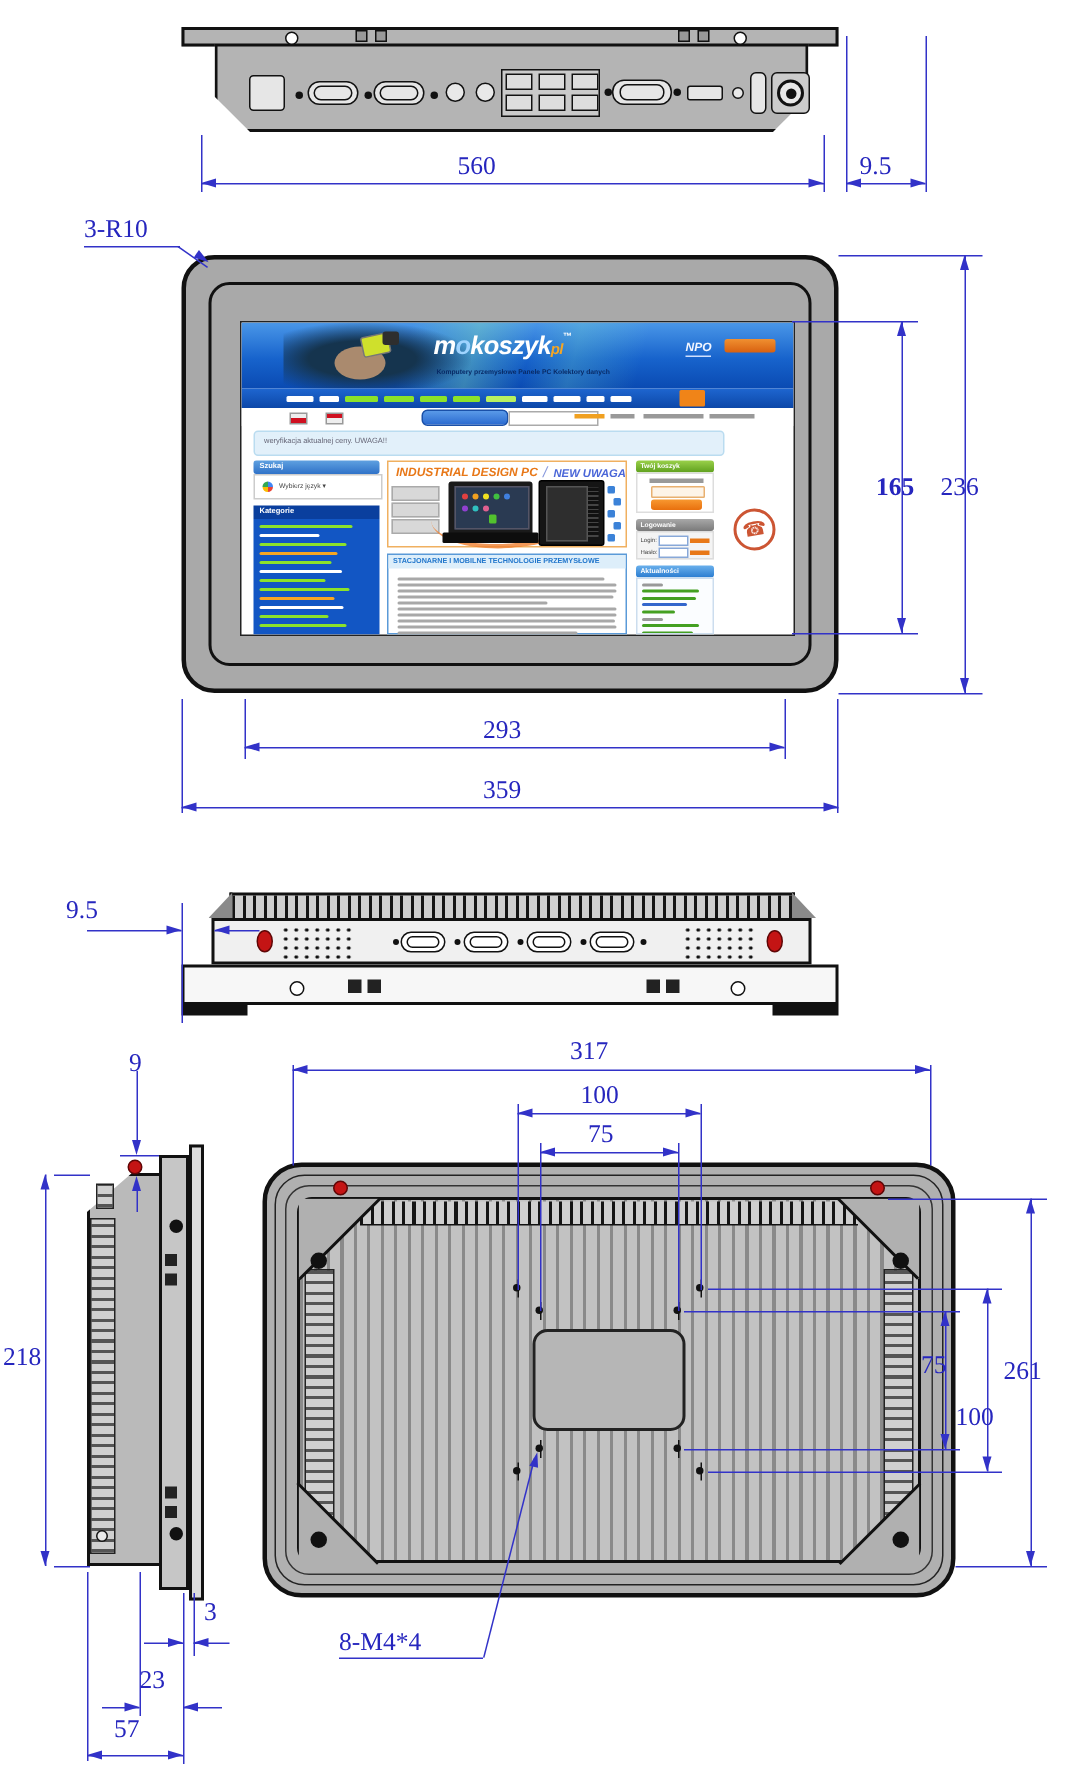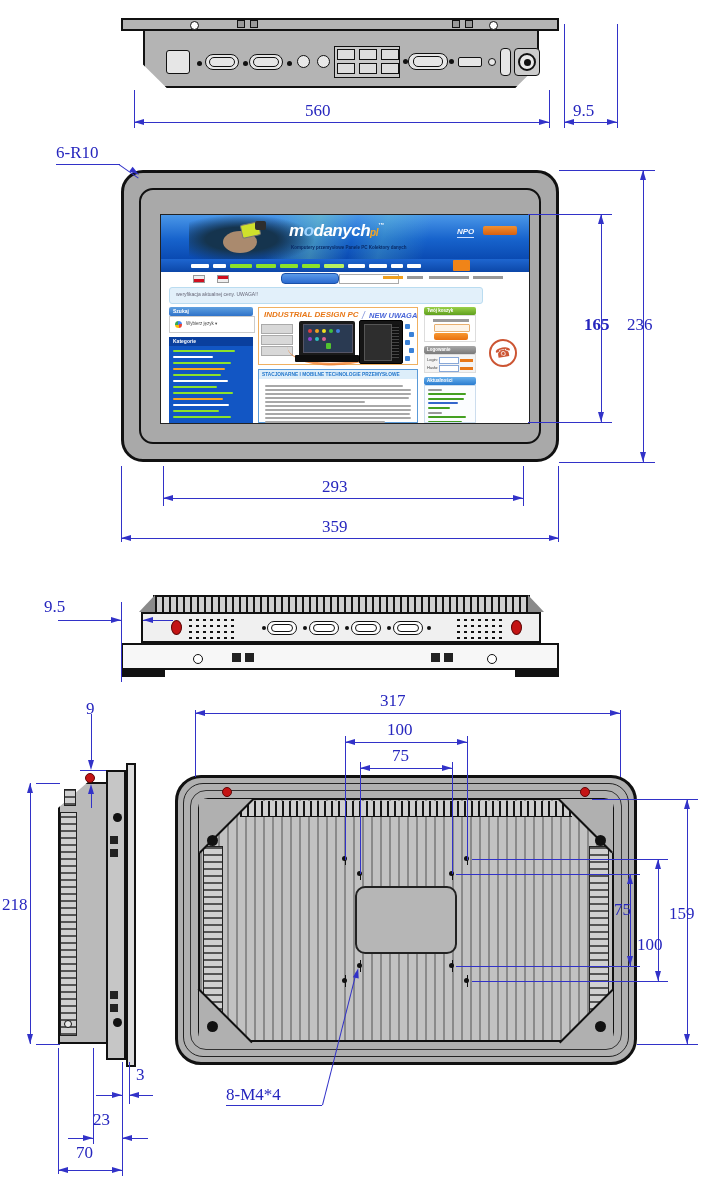--- a/index.html
+++ b/index.html
@@ -101,21 +101,21 @@
     <div id="screen">
 
       <div class="abs" style="left:0;top:0;width:368px;height:44px;background:linear-gradient(180deg,#4a97e8 0%,#1763cc 55%,#0a4ab2 100%);">
         <div class="abs" style="left:0;top:0;width:368px;height:44px;background:linear-gradient(105deg,transparent 30%,rgba(140,230,180,.35) 42%,transparent 52%,rgba(120,220,200,.25) 60%,transparent 72%);"></div>
         <div class="abs" style="left:28px;top:0;width:125px;height:44px;background:radial-gradient(ellipse at 42% 55%,#15344e 0 35%,rgba(21,52,78,0) 72%);">
           <div class="abs" style="left:34px;top:16px;width:34px;height:22px;background:#c49a74;border-radius:50%;opacity:.85;"></div>
           <div class="abs" style="left:52px;top:8px;width:17px;height:12px;background:#cfe02c;border:1px solid #777;border-radius:2px;transform:rotate(-12deg);"></div>
           <div class="abs" style="left:66px;top:6px;width:11px;height:9px;background:#2e2e2e;border-radius:2px;"></div>
         </div>
         <div class="wtxt" style="left:128px;top:7px;font-size:17px;font-weight:bold;font-style:italic;color:#fff;letter-spacing:-.5px;">
-          <span>m</span><span style="color:#9fd4ff">o</span><span>danych</span><span style="color:#f6a623;font-size:10px;">pl</span><span style="color:#fff;font-size:6px;vertical-align:top;">™</span>
+          <span>m</span><span style="color:#9fd4ff">o</span><span>koszyk</span><span style="color:#f6a623;font-size:10px;">pl</span><span style="color:#fff;font-size:6px;vertical-align:top;">™</span>
         </div>
         <div class="wtxt" style="left:130px;top:31px;font-size:4.5px;color:#082a66;font-weight:bold;">Komputery przemysłowe   Panele PC   Kolektory danych</div>
         <div class="wtxt" style="left:296px;top:13px;font-size:8px;font-weight:bold;font-style:italic;color:#f2f6ff;border-bottom:1px solid #cfe0ff;">NPO</div>
         <div class="abs" style="left:322px;top:11px;width:34px;height:9px;background:linear-gradient(#f09030,#d86010);border-radius:2px;"></div>
       </div>
 
       <div class="abs" style="left:0;top:44px;width:368px;height:13px;background:linear-gradient(#1e66d0,#0c47a8);">
         <div class="bars h" style="position:absolute;left:30px;top:4.5px;width:256px;">
             <div style="width: 18px; background: rgb(255, 255, 255);"></div>
             <div style="width: 13px; background: rgb(255, 255, 255);"></div>
@@ -259,21 +259,21 @@
             <div style="width: 34px; background: rgb(68, 160, 34);"></div>
           </div>
       </div>
 
       <div class="abs" style="left:328px;top:124px;width:28px;height:28px;border:2.5px solid #cc5533;border-radius:50%;box-sizing:border-box;text-align:center;">
         <span style="font-size:13px;color:#cc5533;line-height:23px;display:inline-block;transform:rotate(-10deg);">☎</span>
       </div>
     </div>
   </div>
 
-  <div class="dt" style="left:56px;top:144px;">6-R10</div>
+  <div class="dt" style="left:56px;top:144px;">3-R10</div>
   <div class="dl" style="left:56px;top:164px;width:64px;height:1px"></div>
   <div class="dl" style="left:119px;top:164px;width:24px;height:1px;transform:rotate(35deg);transform-origin:left top;"></div>
   <div class="a-r" style="left:130px;top:169px;transform:rotate(35deg);"></div>
 
   <div class="dl" style="left:528px;top:214px;width:84px;height:1px"></div>
   <div class="dl" style="left:528px;top:422px;width:84px;height:1px"></div>
   <div class="dl" style="left:601px;top:214px;width:1px;height:208px"></div>
   <div class="a-u" style="left:598px;top:214px"></div>
   <div class="a-d" style="left:598px;top:412px"></div>
   <div class="dt" style="left:584px;top:316px;font-weight:bold;">165</div>
@@ -400,21 +400,21 @@
   <div class="dl" style="left:360px;top:768px;width:92px;height:1px"></div>
   <div class="a-l" style="left:360px;top:765px"></div>
   <div class="a-r" style="left:442px;top:765px"></div>
   <div class="dt" style="left:392px;top:747px;">75</div>
 
   <div class="dl" style="left:592px;top:799px;width:106px;height:1px"></div>
   <div class="dl" style="left:637px;top:1044px;width:61px;height:1px"></div>
   <div class="dl" style="left:687px;top:799px;width:1px;height:245px"></div>
   <div class="a-u" style="left:684px;top:799px"></div>
   <div class="a-d" style="left:684px;top:1034px"></div>
-  <div class="dt" style="left:669px;top:905px;">159</div>
+  <div class="dt" style="left:669px;top:905px;">261</div>
 
   <div class="dl" style="left:472px;top:859px;width:196px;height:1px"></div>
   <div class="dl" style="left:472px;top:981px;width:196px;height:1px"></div>
   <div class="dl" style="left:658px;top:859px;width:1px;height:122px"></div>
   <div class="a-u" style="left:655px;top:859px"></div>
   <div class="a-d" style="left:655px;top:971px"></div>
   <div class="dt" style="left:637px;top:936px;">100</div>
 
   <div class="dl" style="left:456px;top:874px;width:184px;height:1px"></div>
   <div class="dl" style="left:456px;top:966px;width:184px;height:1px"></div>
@@ -471,15 +471,15 @@
 
   <div class="dl" style="left:68px;top:1138px;width:25px;height:1px"></div>
   <div class="a-r" style="left:83px;top:1135px"></div>
   <div class="dl" style="left:122px;top:1138px;width:26px;height:1px"></div>
   <div class="a-l" style="left:122px;top:1135px"></div>
   <div class="dt" style="left:93px;top:1111px;">23</div>
 
   <div class="dl" style="left:58px;top:1170px;width:64px;height:1px"></div>
   <div class="a-l" style="left:58px;top:1167px"></div>
   <div class="a-r" style="left:112px;top:1167px"></div>
-  <div class="dt" style="left:76px;top:1144px;">70</div>
+  <div class="dt" style="left:76px;top:1144px;">57</div>
 
 </div>
 
 </body></html>

